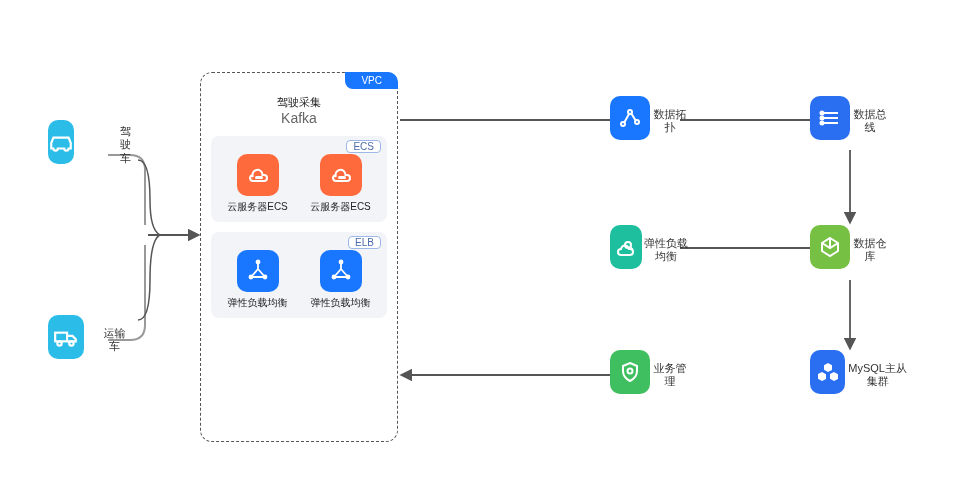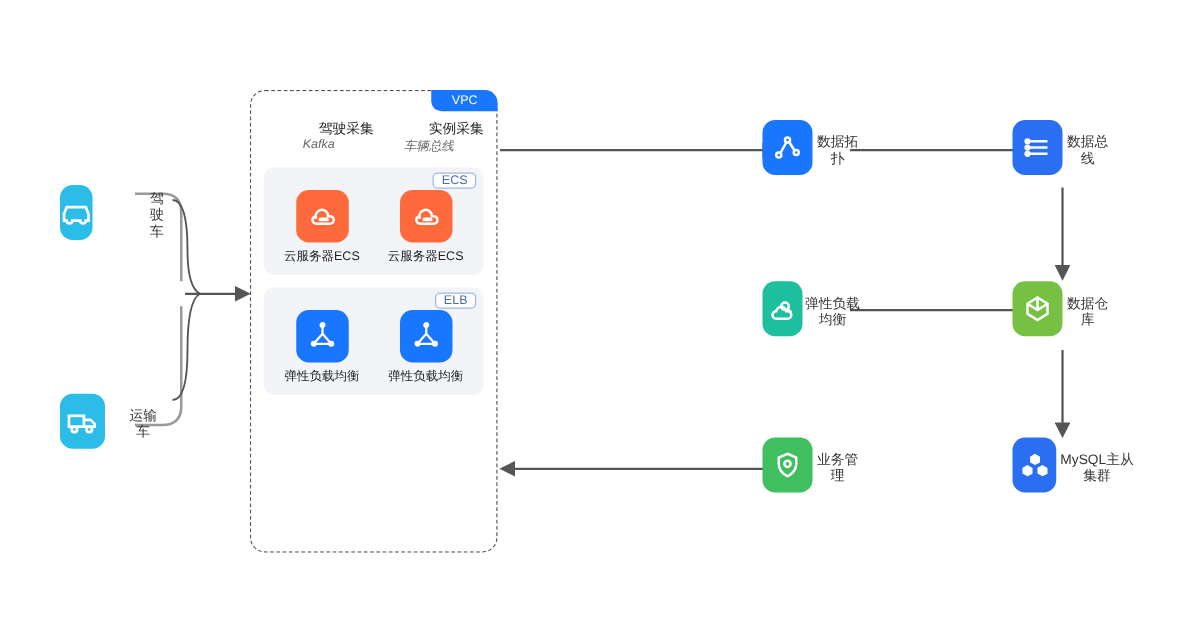--- a/index.html
+++ b/index.html
@@ -63,22 +63,22 @@
     border-bottom-left-radius: 8px;
   }
   .ctr .hdr {
     display: flex;
     justify-content: space-around;
     margin: 12px 0 10px 0;
     font-size: 11px;
     text-align: center;
   }
   .ctr .hdr > div { width: 50%; }
-  .ctr .hdr .t { font-weight: 500; text-align: right; }
-  .ctr .hdr .s { font-size: 10px; color: #666; font-style: italic; }
+  .ctr .hdr .t { font-weight: 500; }
+  .ctr .hdr .s { font-size: 14px; color: #666; }
 
   .svcbox {
     background: #f2f4f8;
     border-radius: 8px;
     padding: 18px 8px 8px 8px;
     margin-bottom: 10px;
     position: relative;
     display: flex;
     gap: 6px;
     justify-content: space-around;
@@ -145,21 +145,21 @@
   <path d="M850,280 L850,348" fill="none" stroke="#555" stroke-width="1.8" marker-end="url(#ah)"></path>
 
   <path d="M620,375 L402,375" fill="none" stroke="#555" stroke-width="1.8" marker-end="url(#ah)"></path>
   <path d="M405,370 L617,370" fill="none" stroke="#555" stroke-width="1.8" marker-end="url(#ah)" opacity="0"></path>
   <path d="M400,372 L622,372" fill="none" stroke="none"></path>
 
   <path d="M402,375 L620,375" fill="none" stroke="transparent"></path>
   <polygon points="620,371 630,375 620,379" fill="#555"></polygon>
 </svg>
 
-<div class="node" style="left:48px; top:148px;gap:46px;">
+<div class="node" style="left:48px; top:120px;gap:46px;">
   <div class="icon c-sky">
     <svg width="26" height="26" viewBox="0 0 24 24" fill="none" stroke="#fff" stroke-width="2">
         <path d="M3 13l2-5h14l2 5v5h-2a2 2 0 11-4 0H9a2 2 0 11-4 0H3v-5z"></path>
       </svg>
   </div>
   <div class="label">驾驶车</div>
 </div>
 
 <div class="node" style="left:48px; top:315px;gap:17px;">
   <div class="icon c-sky">
@@ -173,24 +173,20 @@
   <div class="label">运输车</div>
 </div>
 
 <div class="ctr" style="left:200px; top:72px; width:198px; height:370px;">
   <div class="tab">VPC</div>
   <div class="hdr">
     <div>
       <div class="t">驾驶采集</div>
       <div class="s">Kafka</div>
     </div>
-    <div>
-      <div class="t">实例采集</div>
-      <div class="s">车辆总线</div>
-    </div>
   </div>
 
   <div class="svcbox">
     <div class="tag">ECS</div>
     <div class="svcitem">
       <div class="icon c-orange">
         <svg width="24" height="24" viewBox="0 0 24 24" fill="#fff">
             <path d="M7 14a5 5 0 119.5-2H18a3 3 0 010 6H7a3 3 0 01-1-5.8" fill="none" stroke="#fff" stroke-width="2"></path>
             <rect x="9" y="13" width="8" height="3" rx="1.5" fill="#fff"></rect>
           </svg>

